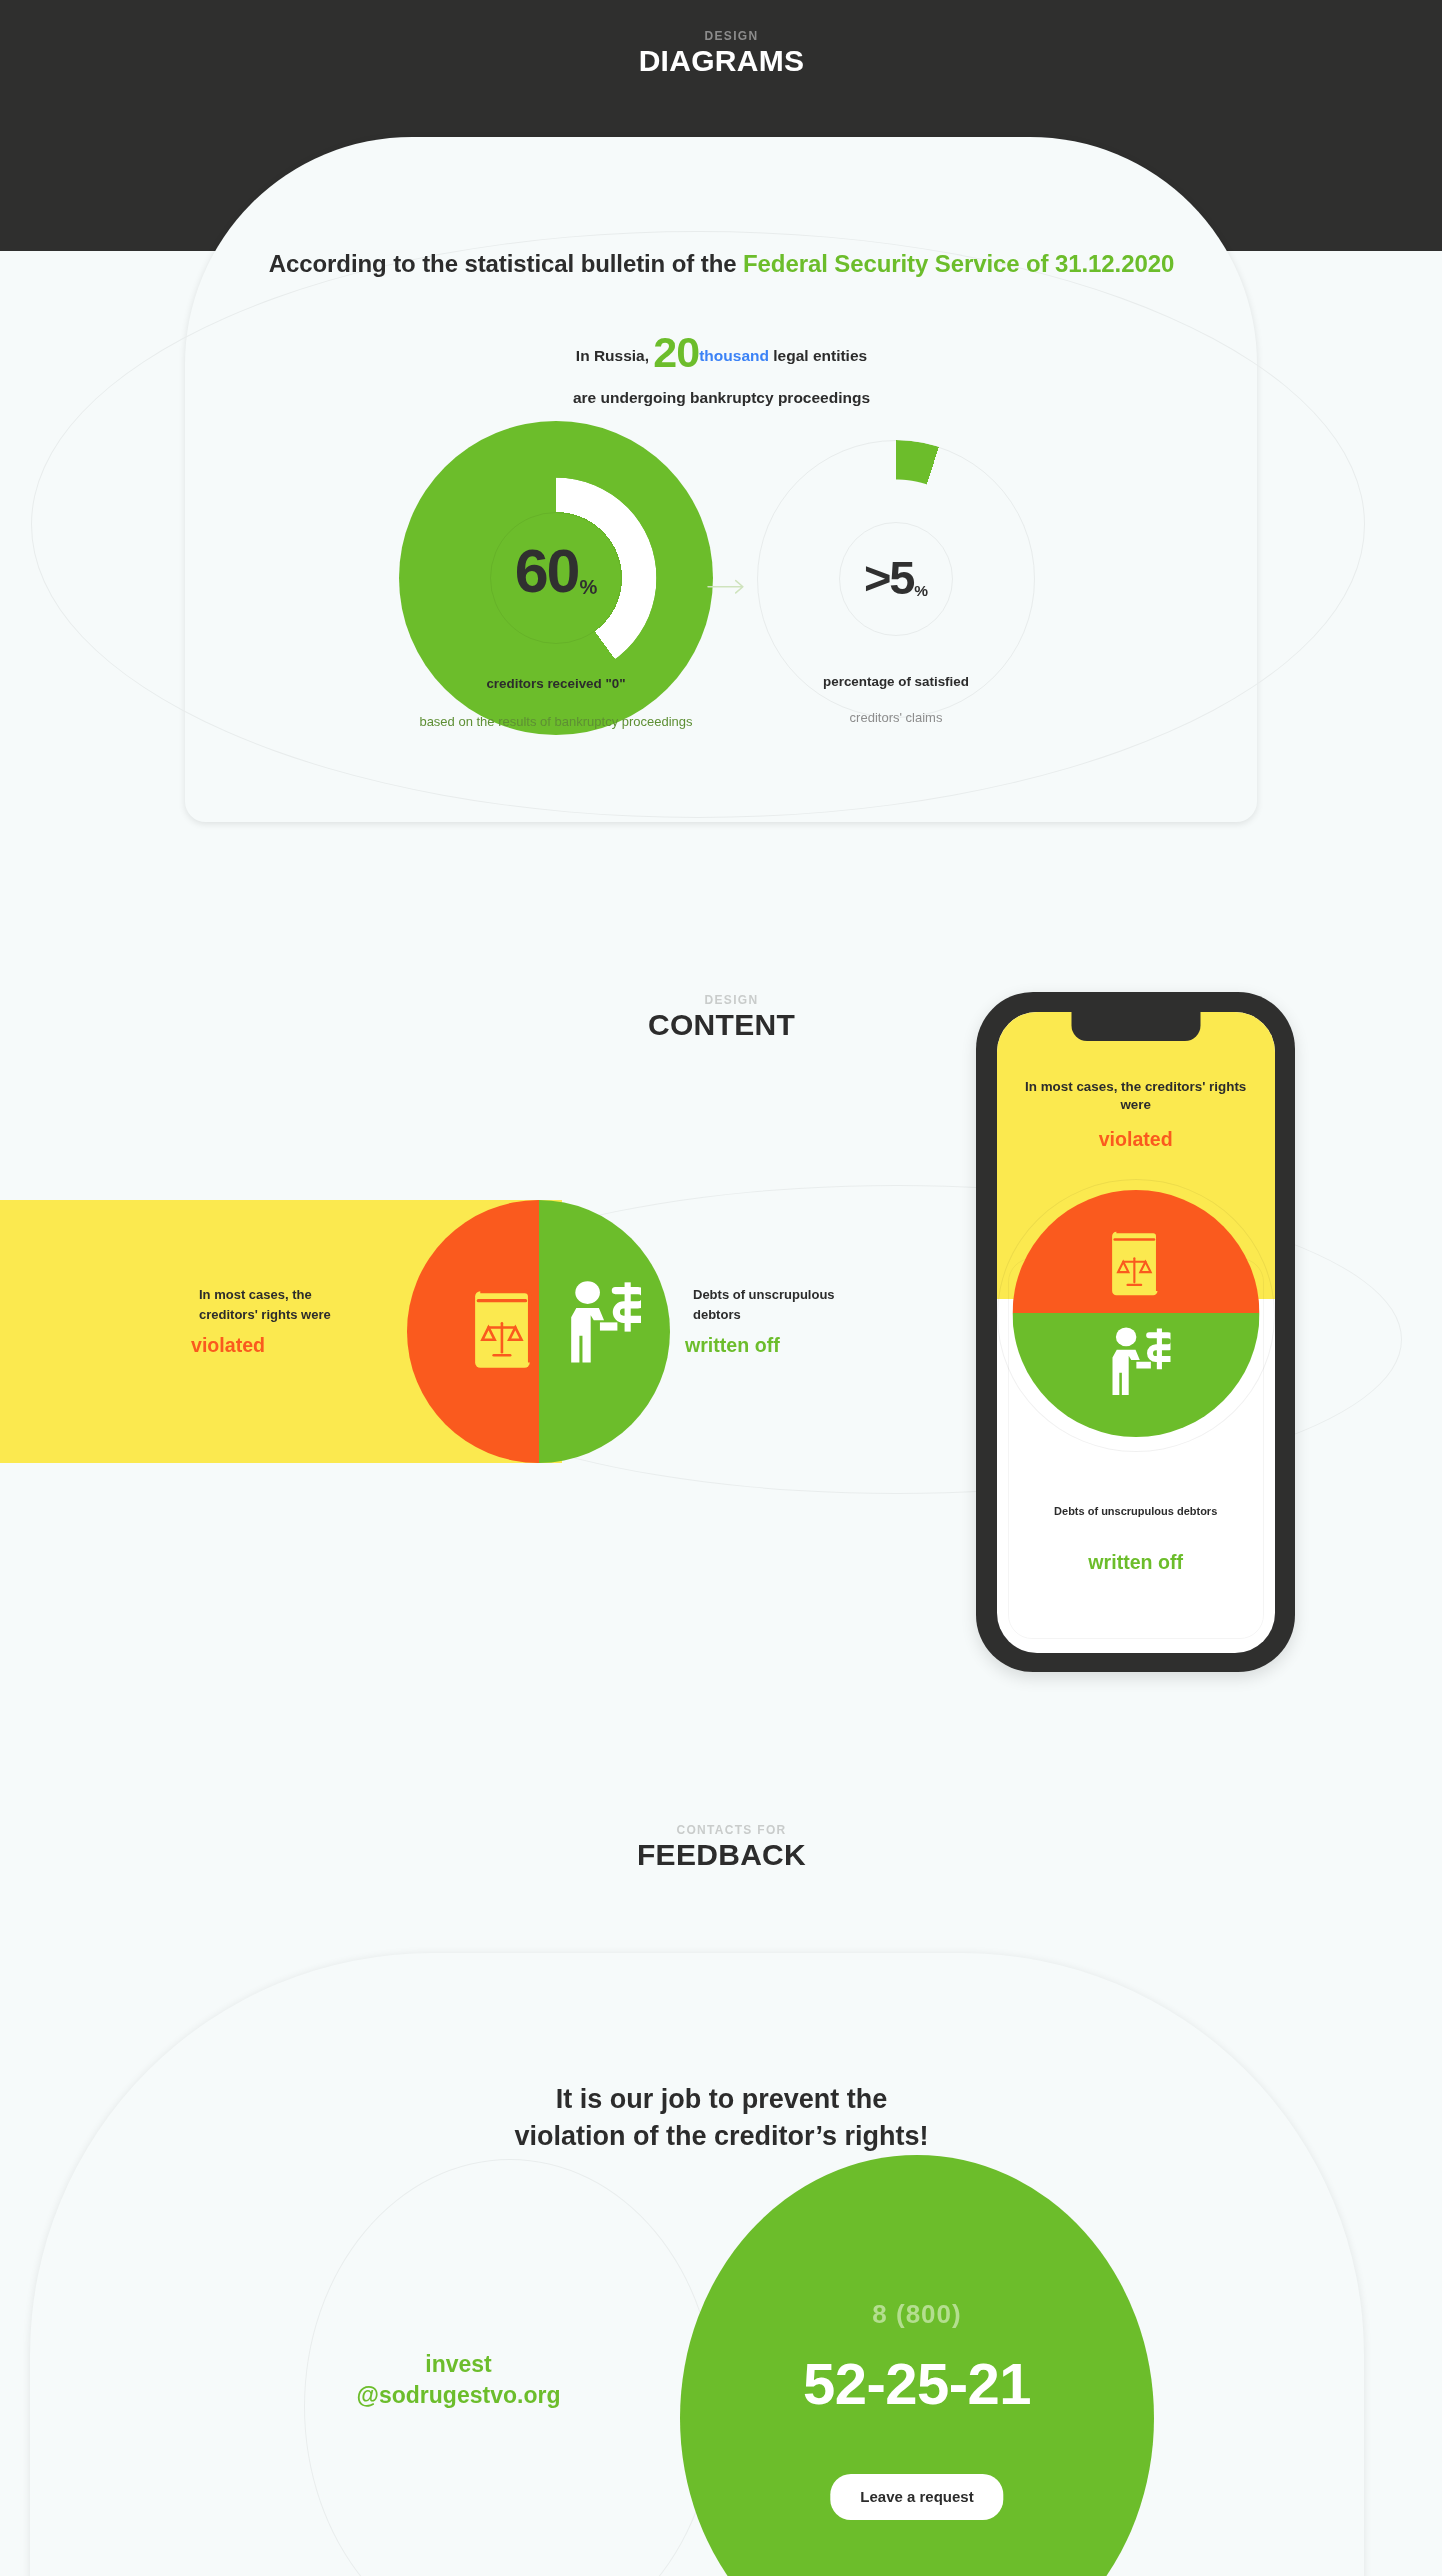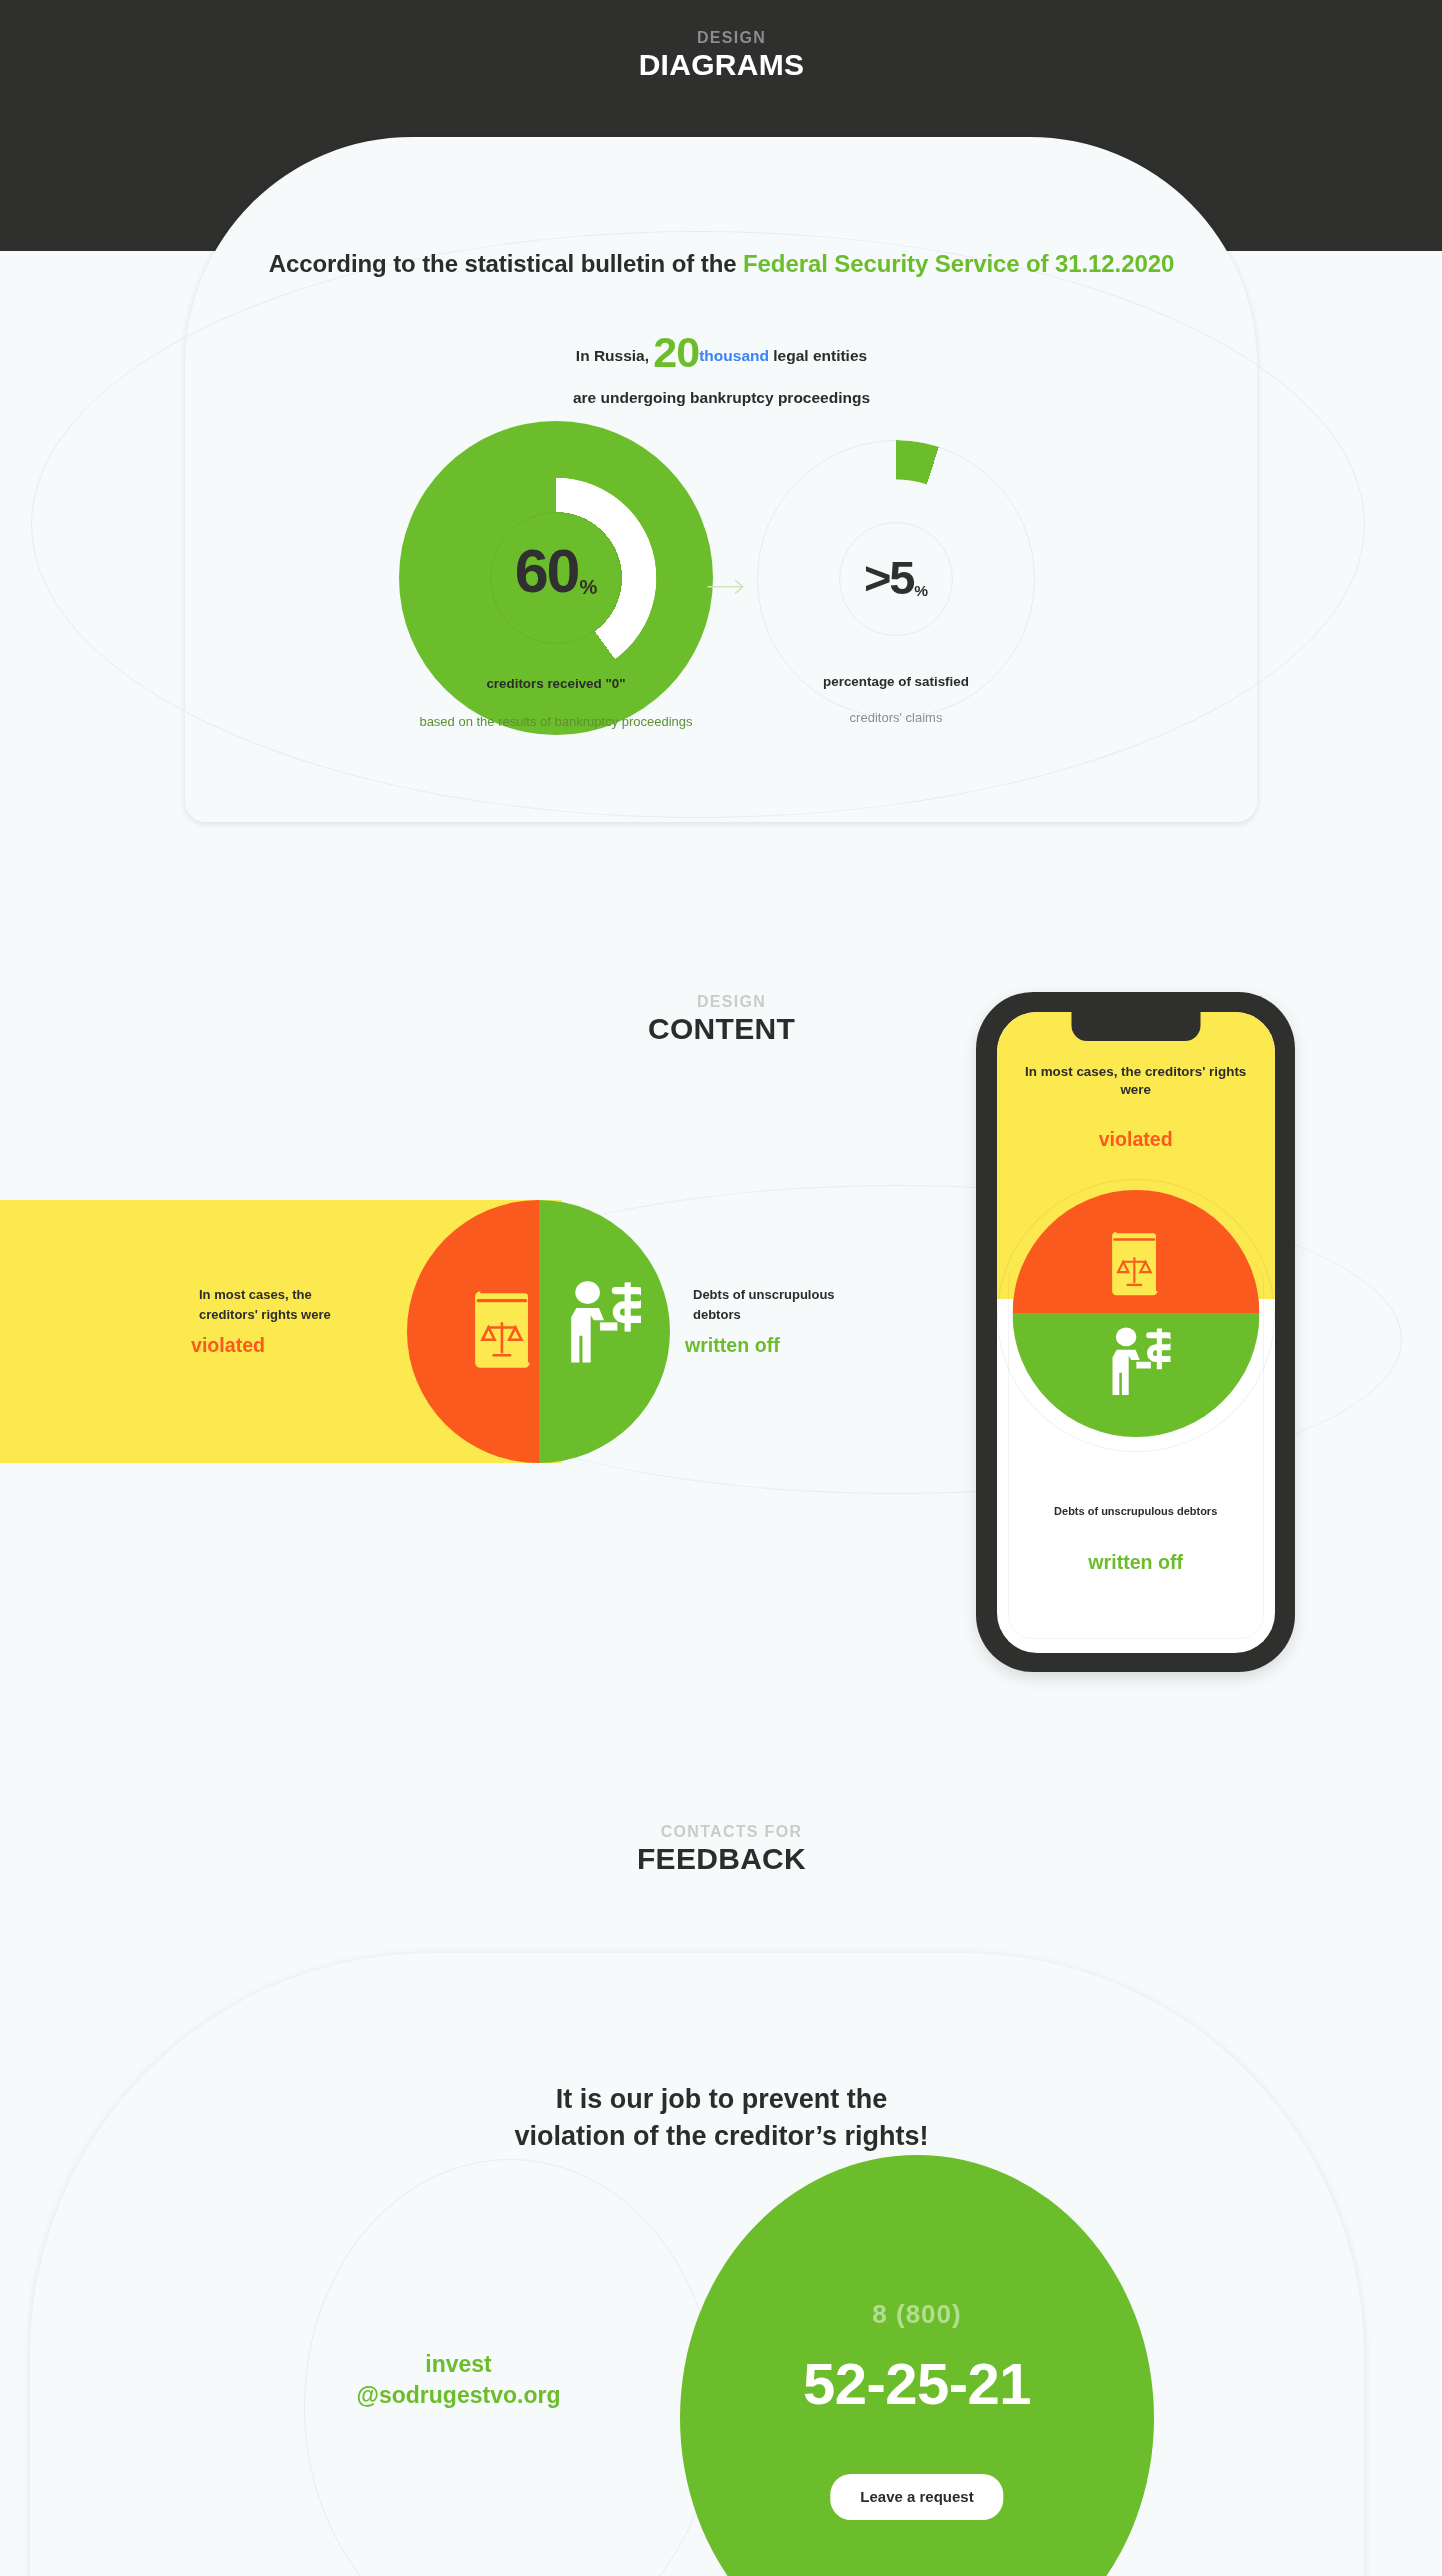--- a/index.html
+++ b/index.html
@@ -7,21 +7,21 @@
   body {
     width:1443px; height:2866px;
     font-family:"Liberation Sans", sans-serif;
     position:relative; overflow:hidden;
     -webkit-font-smoothing:antialiased;
   }
 
   
   .sec-label { width:100%; text-align:center; position:absolute; z-index:6; }
   .sec-kicker {
-    font-size:16px; letter-spacing:1.3px; font-weight:700;
+    font-size:12px; letter-spacing:1.3px; font-weight:700;
     text-transform:uppercase; line-height:1;padding-left:20px;
   }
   .sec-title {
     font-size:30px; font-weight:700; letter-spacing:0.3px;
     line-height:1.25; text-transform:uppercase;
   }
   .on-dark .sec-kicker { color:#8c8c8c; }
   .on-dark .sec-title  { color:#ffffff; }
   .on-light .sec-kicker{ color:#c9cccb; }
   .on-light .sec-title { color:#2c2c2c; }
@@ -163,21 +163,21 @@
     position:absolute; left:20.6px; top:19.6px; width:278px; height:641px;
     border-radius:40px; overflow:hidden; background:#ffffff;
   }
   #phoneScreen .sky { position:absolute; left:0; top:0; width:100%; height:287px; background:#fbe94f; }
   #notch {
     position:absolute; left:50%; transform:translateX(-50%); top:0;
     width:129px; height:29px; background:#2f2f2e;
     border-bottom-left-radius:15.5px; border-bottom-right-radius:15.5px; z-index:4;
   }
   .ph-title {
-    position:absolute; left:20.6px; top:51px; width:237px; text-align:center;
+    position:absolute; left:20.6px; top:66px; width:237px; text-align:center;
     font-size:13.4px; font-weight:700; color:#2c2c2c; line-height:1.35; z-index:3;
   }
   .ph-accent {
     position:absolute; left:20.6px; width:237px; text-align:center;
     font-size:19.6px; font-weight:700; z-index:3;
   }
   #phAcc1 { top:116px; color:#fa5a1e; }
   #phAcc2 { top:539px; color:#6cbd2b; }
   .ph-sub {
     position:absolute; left:20.6px; top:492px; width:237px; text-align:center;

